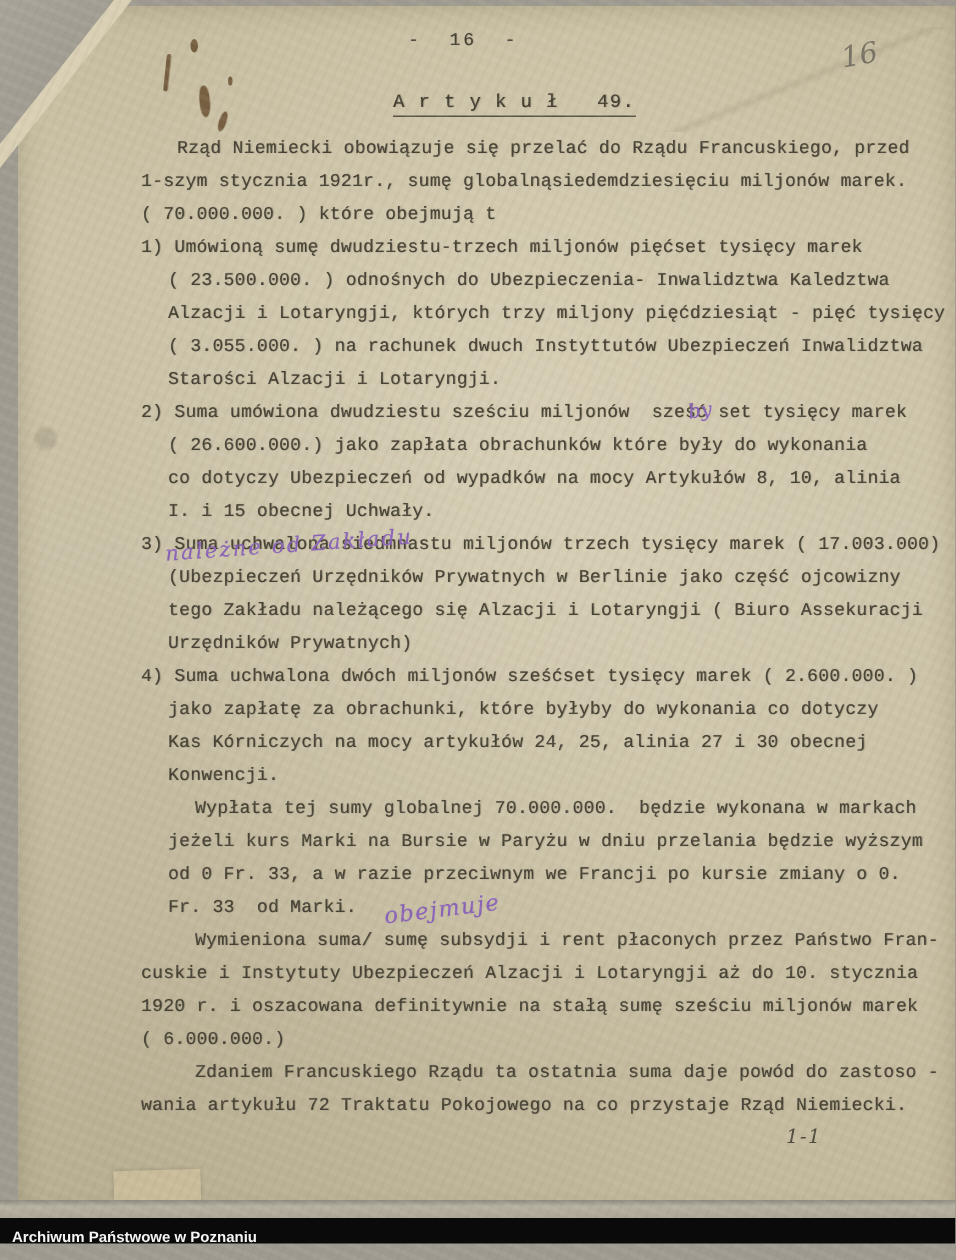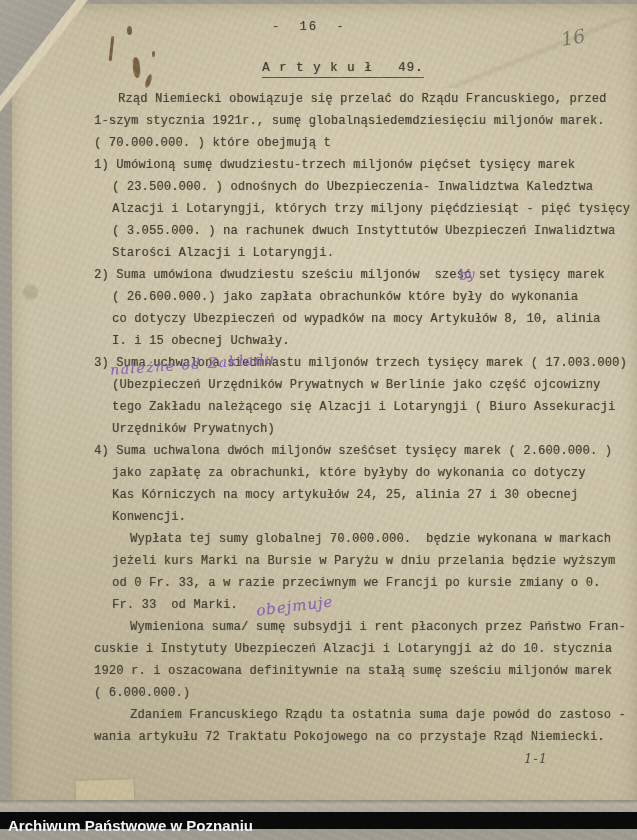--- a/index.html
+++ b/index.html
@@ -82,21 +82,21 @@
     box-shadow:0 0 3px rgba(90,80,55,.35);
   }
   .scan-bed{
     position:absolute;left:0;right:0;top:800px;height:12px;
     background:linear-gradient(180deg,#8d897d 0,#b6b0a1 35%,#aca696 100%);
   }
   
   .footer{
     position:absolute;left:0;right:0;top:812px;height:17px;background:#0a0a0a;
     color:#f4f4f4;font-family:"Liberation Sans","DejaVu Sans",sans-serif;
-    font-weight:bold;font-size:15px;line-height:28px;padding-left:8px;box-sizing:border-box;
+    font-weight:bold;font-size:10px;line-height:28px;padding-left:8px;box-sizing:border-box;
   }
 </style>
 </head>
 <body>
 
 <div class="paper">
   <div class="crease"></div>
 </div>
 
 <div class="corner-rim"></div>

